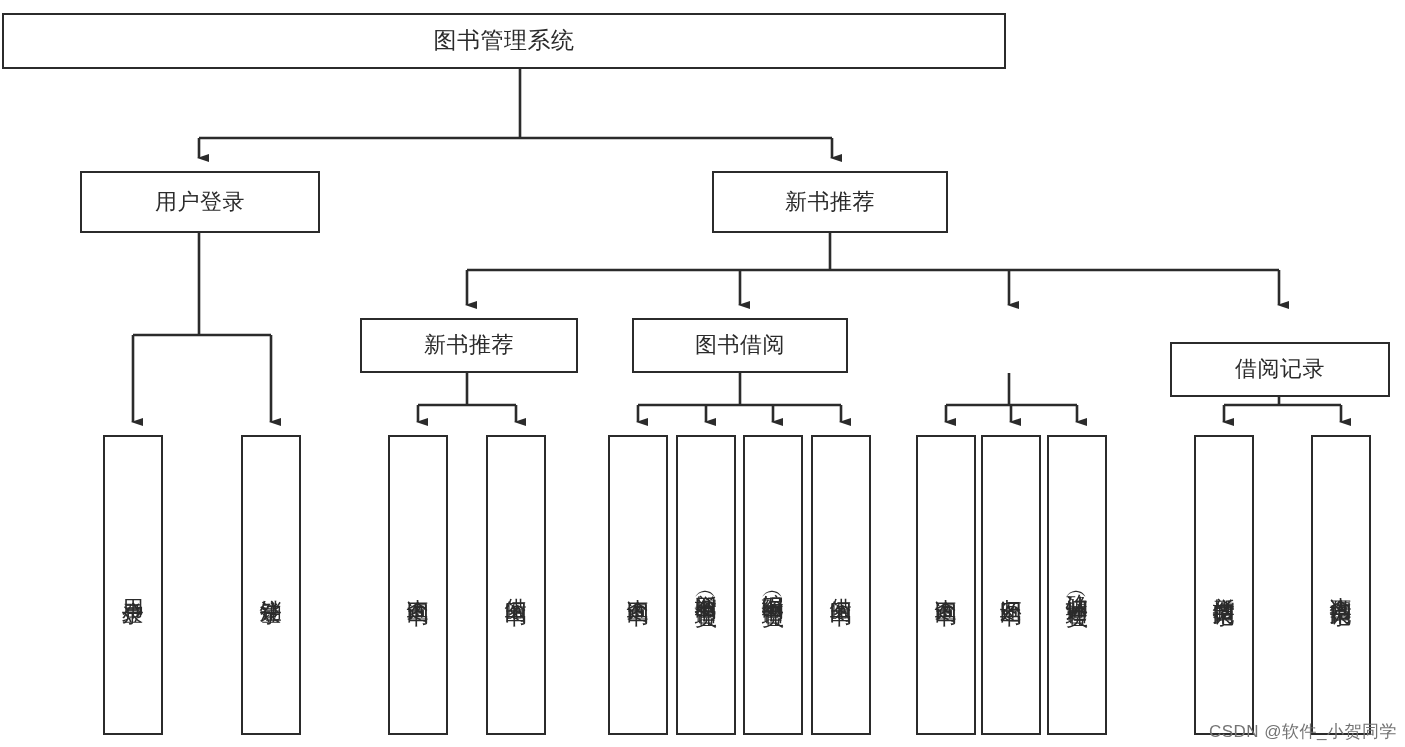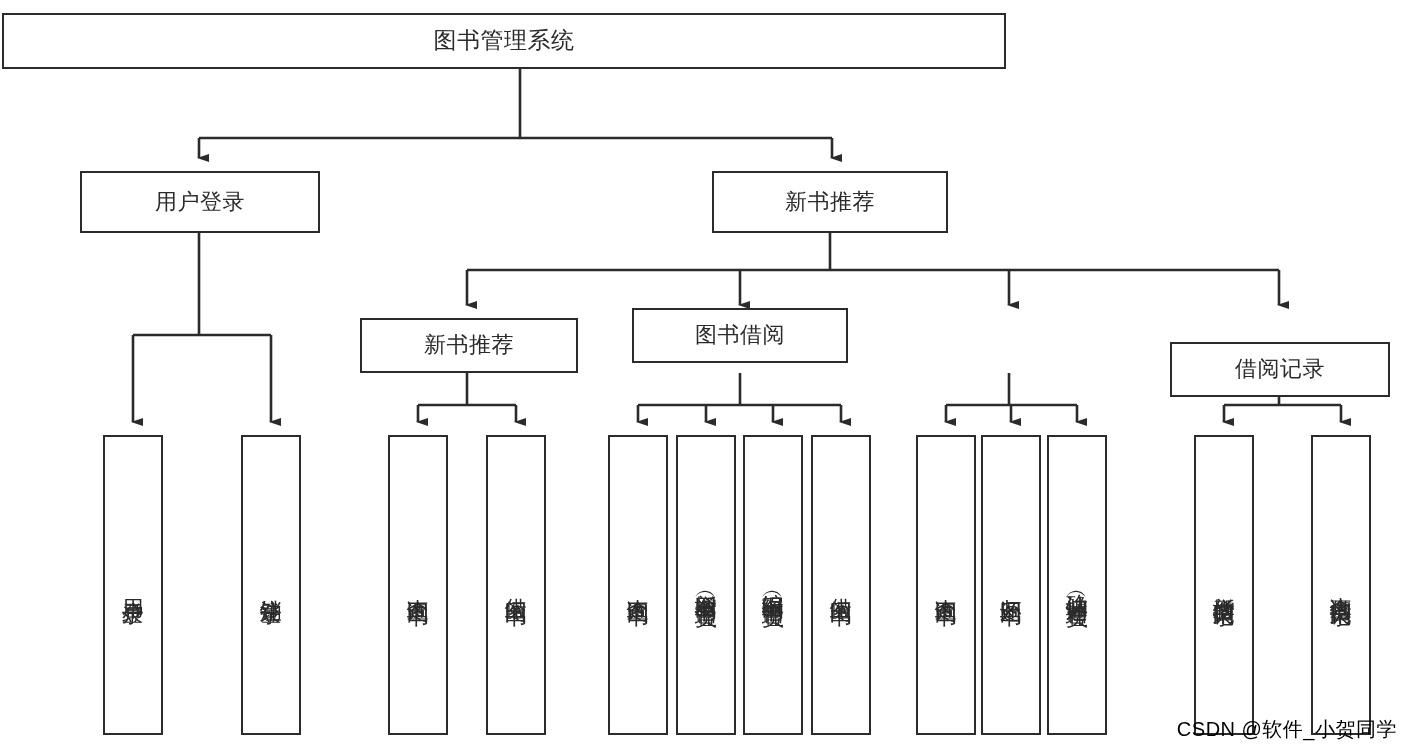--- a/index.html
+++ b/index.html
@@ -55,22 +55,22 @@
     display: block;
     white-space: normal;
   }
   #root-node {
     font-size: 23px;
   }
   .watermark {
     position: absolute;
     right: 8px;
     bottom: 4px;
-    font-size: 20px;
-    color: #000000;
+    font-size: 17px;
+    color: #737373;
     letter-spacing: 0.5px;
     white-space: nowrap;
   }
 </style>
 </head>
 <body>
 
 <div id="canvas">
 
   <svg class="edges" viewBox="0 0 1405 747">
@@ -127,21 +127,21 @@
   </svg>
 
   <div class="node horiz" id="root-node" style="left:2px; top:13px; width:1004px; height:56px;">图书管理系统</div>
 
   <div class="node horiz" style="left:80px; top:171px; width:240px; height:62px;">用户登录</div>
 
   <div class="node horiz" style="left:712px; top:171px; width:236px; height:62px;">新书推荐</div>
 
   <div class="node horiz" style="left:360px; top:318px; width:218px; height:55px;">新书推荐</div>
 
-  <div class="node horiz" style="left:632px; top:308px; width:216px; height:55px;">图书借阅</div>
+  <div class="node horiz" style="left:632px; top:318px; width:216px; height:55px;">图书借阅</div>
 
 
   <div class="node horiz" style="left:1170px; top:318px; width:220px; height:55px;margin-top:24px;">借阅记录</div>
 
   <div class="node vert" style="left:103px; top:435px; width:60px; height:300px;">
     <span class="vtext">用户登录</span>
   </div>
 
   <div class="node vert" style="left:241px; top:435px; width:60px; height:300px;">
     <span class="vtext">注销登录</span>

